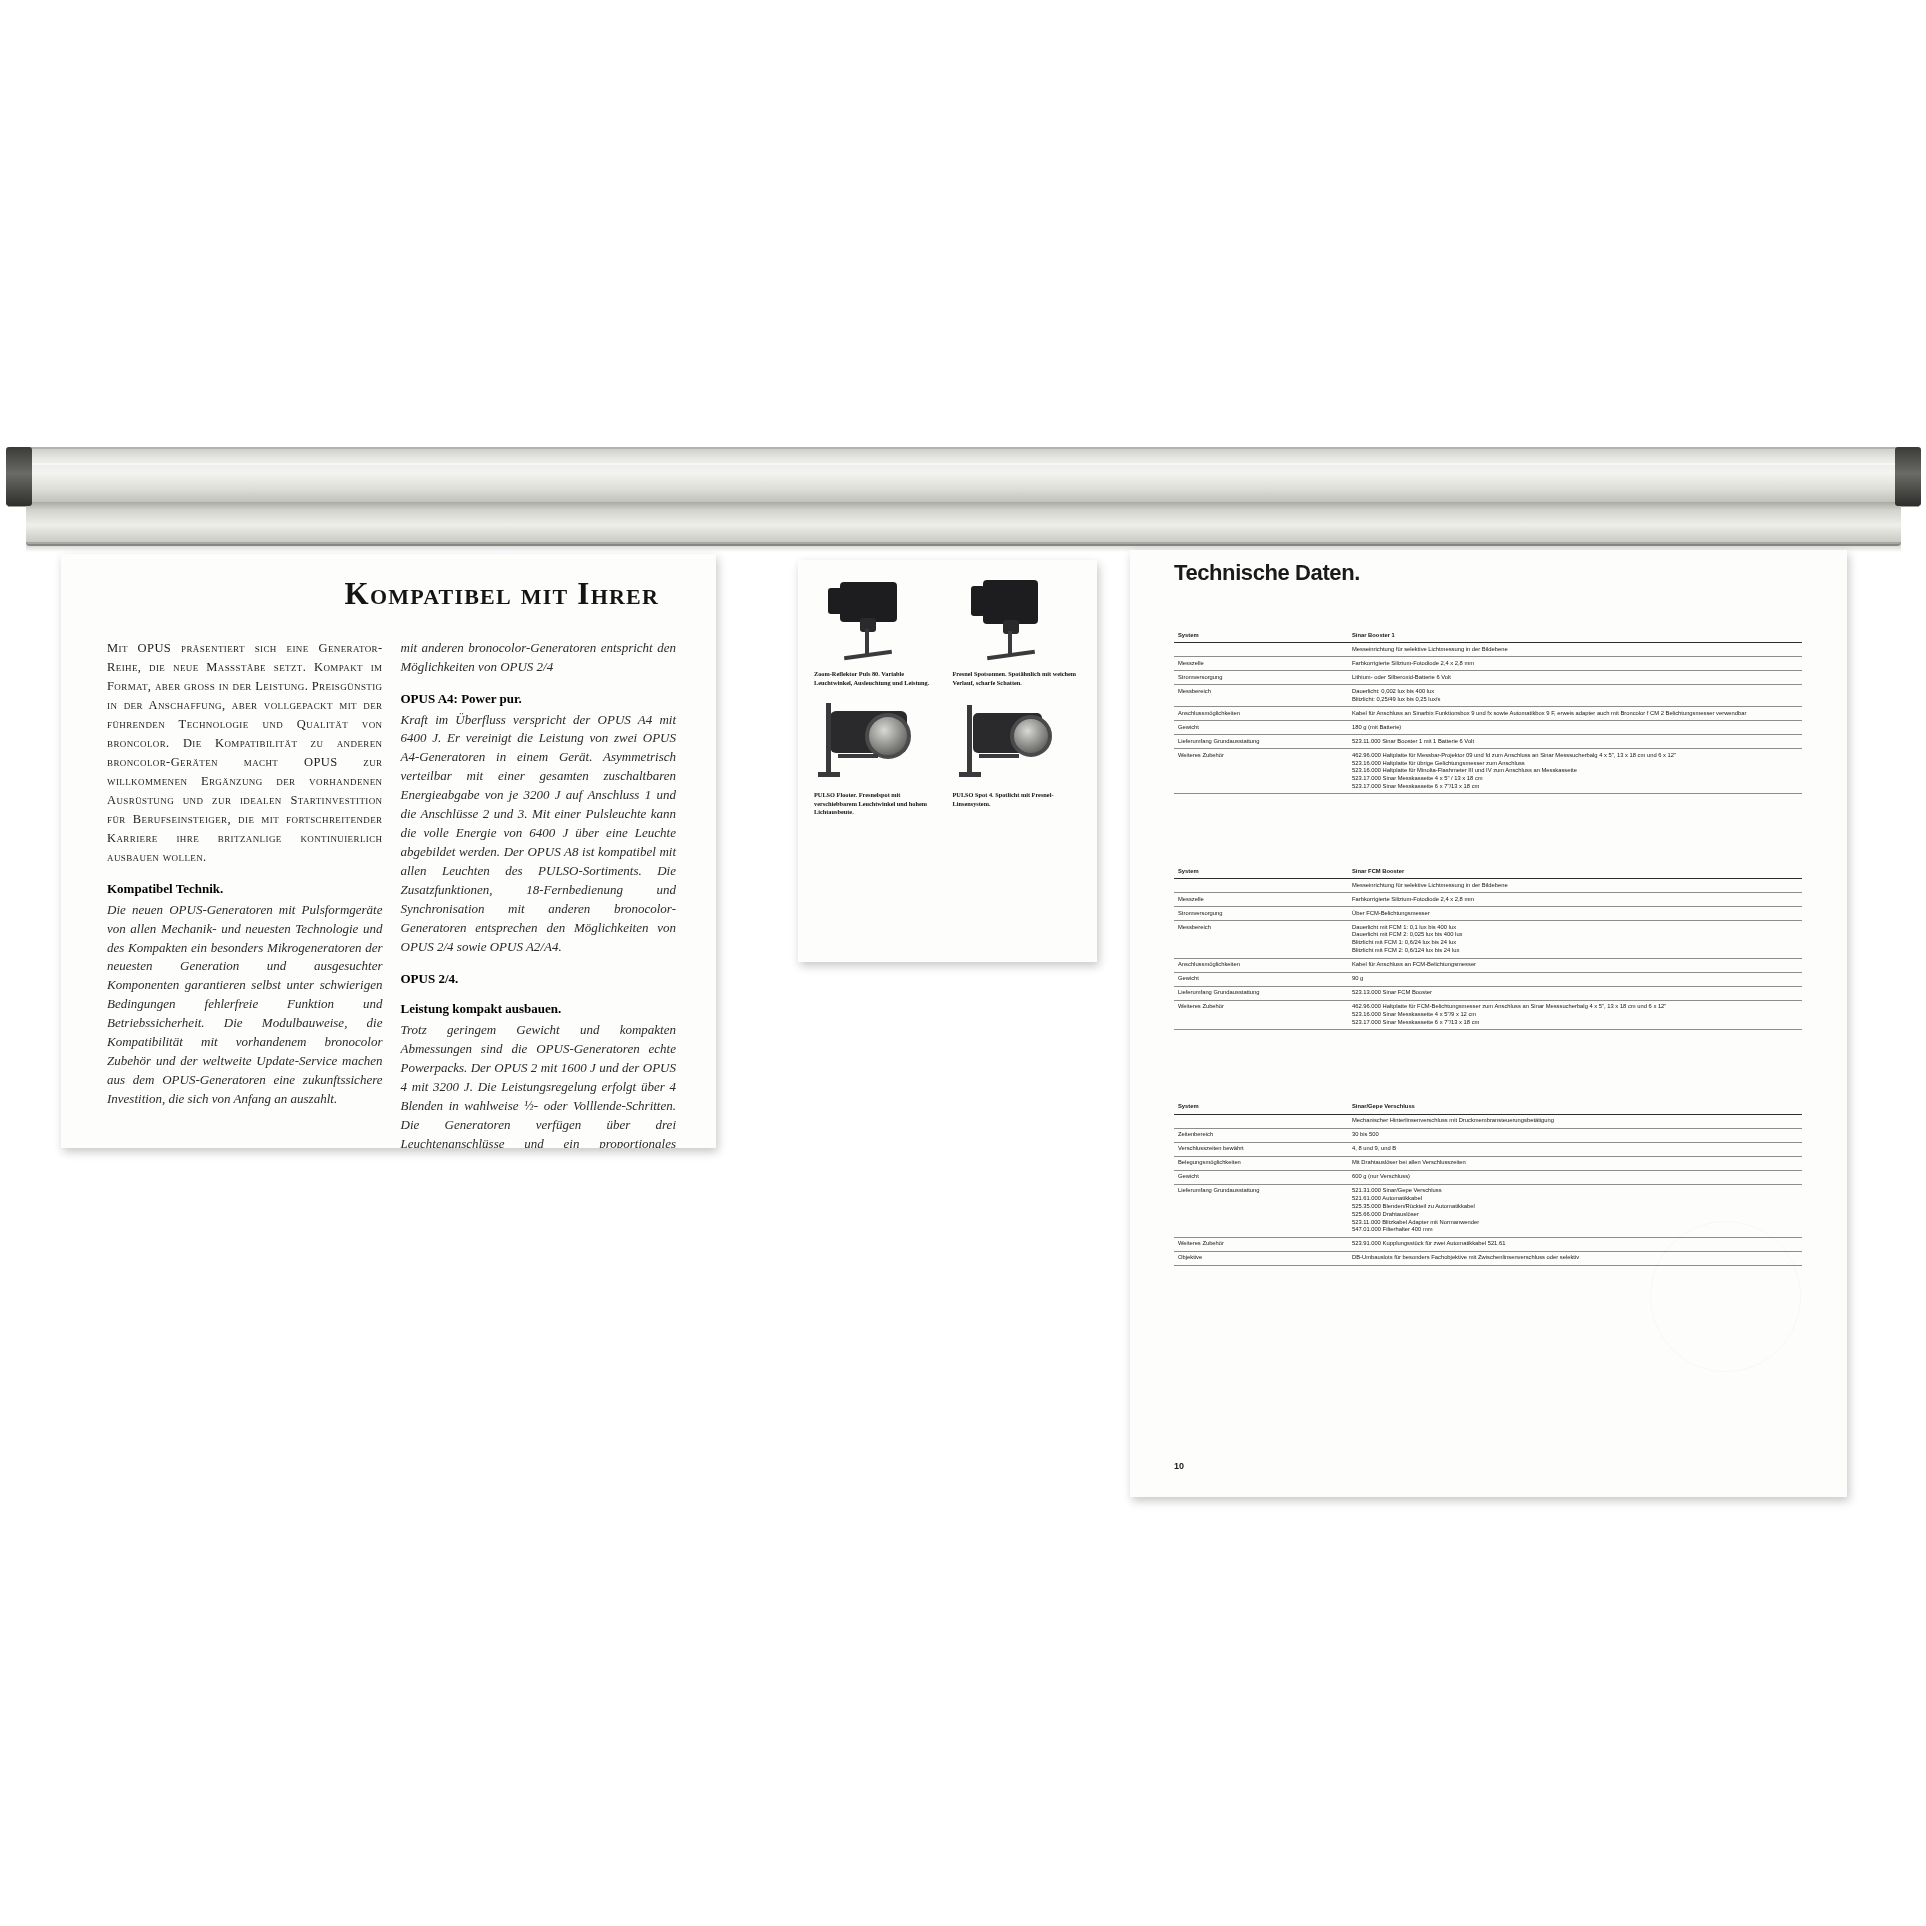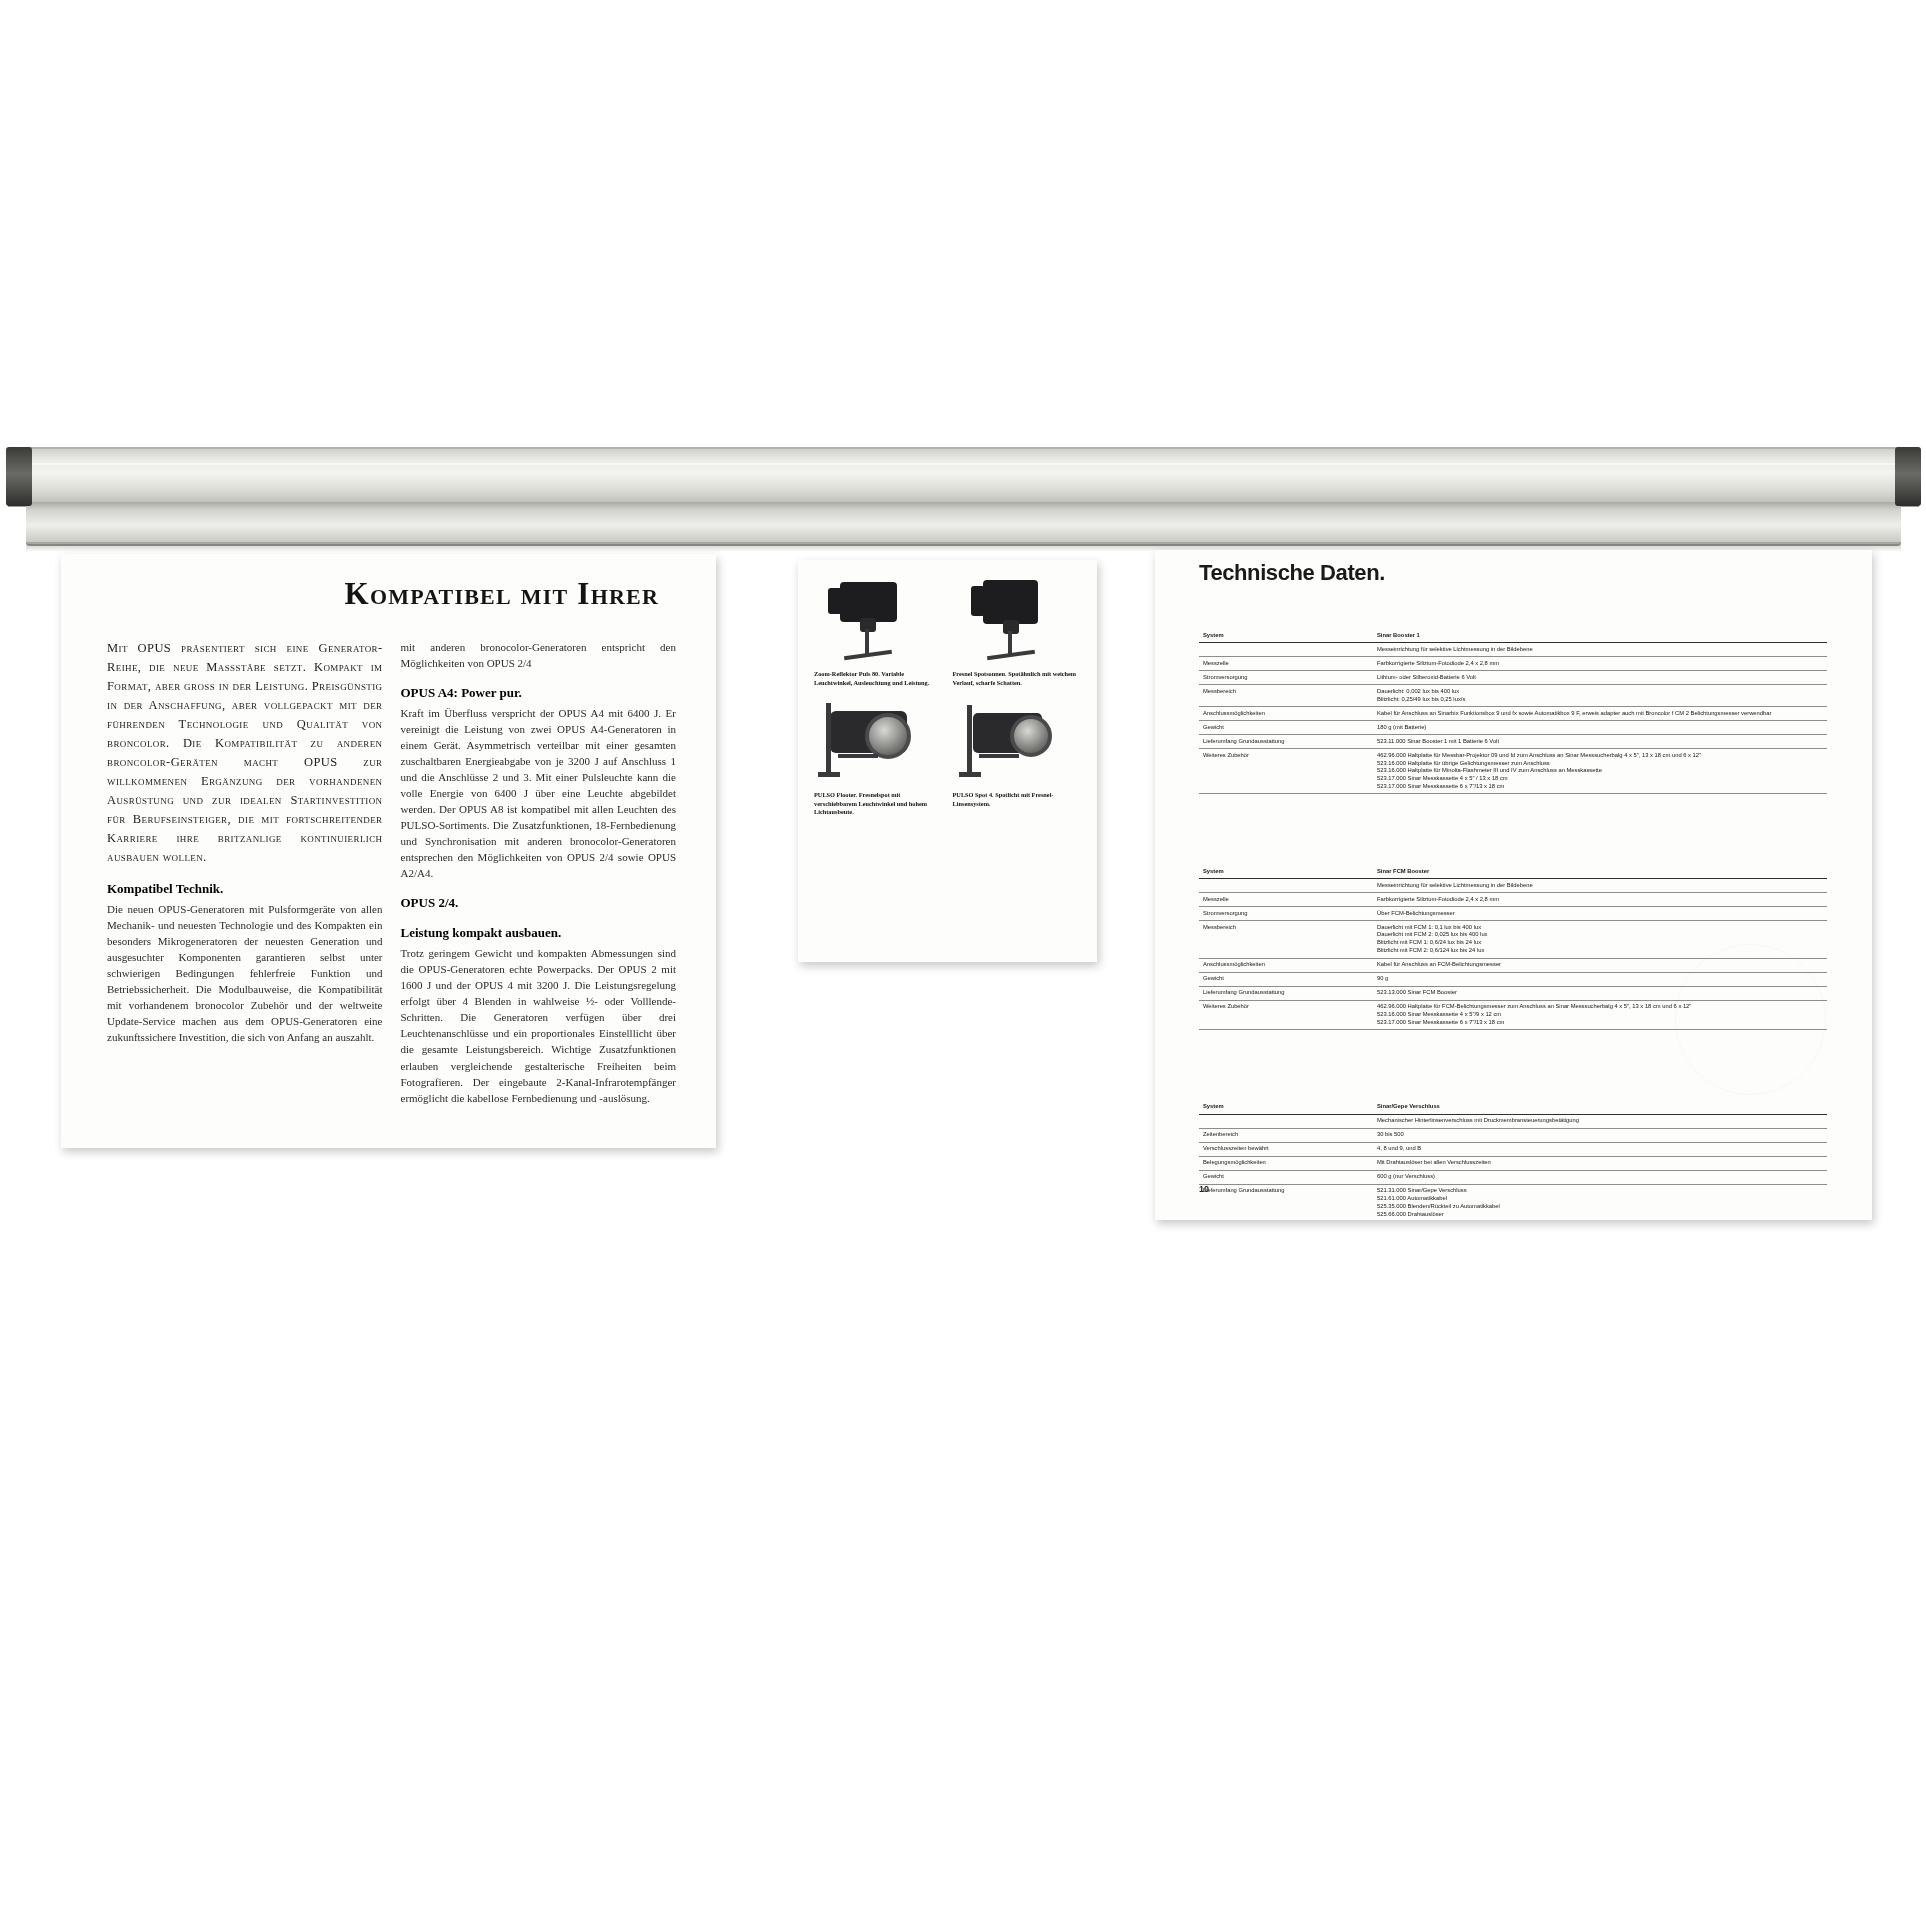--- a/index.html
+++ b/index.html
@@ -111,25 +111,26 @@
   #sheet-left p.lead {
     font-variant: small-caps;
     font-size: 12.5px;
     line-height: 1.52;
     letter-spacing: 0.4px;
     color: #1b1b1b;
     margin: 0 0 10px 0;
     text-align: justify;
   }
   #sheet-left p.body {
-    font-size: 11px;
+    font-size: 13px;
     line-height: 1.46;
     color: #2a2a2a;
     margin: 0 0 8px 0;
     text-align: justify;
+    font-style: italic;
   }
   #sheet-left h4 {
     font-size: 13px;
     margin: 14px 0 4px 0;
     color: #000;
   }
 
   
   #sheet-mid {
     left: 798px;
@@ -171,24 +172,24 @@
   }
   .lamp-ring {
     position: absolute;
     border: 4px solid #4a4a4c;
     border-radius: 50%;
     background: radial-gradient(circle at 40% 35%, #d8d8d4, #6e6e6c 70%, #3a3a38);
   }
 
   
   #sheet-right {
-    left: 1155px;
+    left: 1130px;
     top: 550px;
     width: 717px;
-    height: 670px;
+    height: 947px;
   }
   #sheet-right .rtitle {
     font-family: "Liberation Sans", sans-serif;
     font-size: 22px;
     font-weight: bold;
     color: #1a1a1a;
     padding: 10px 0 0 44px;
     letter-spacing: -0.4px;
   }
   .spec-table {

